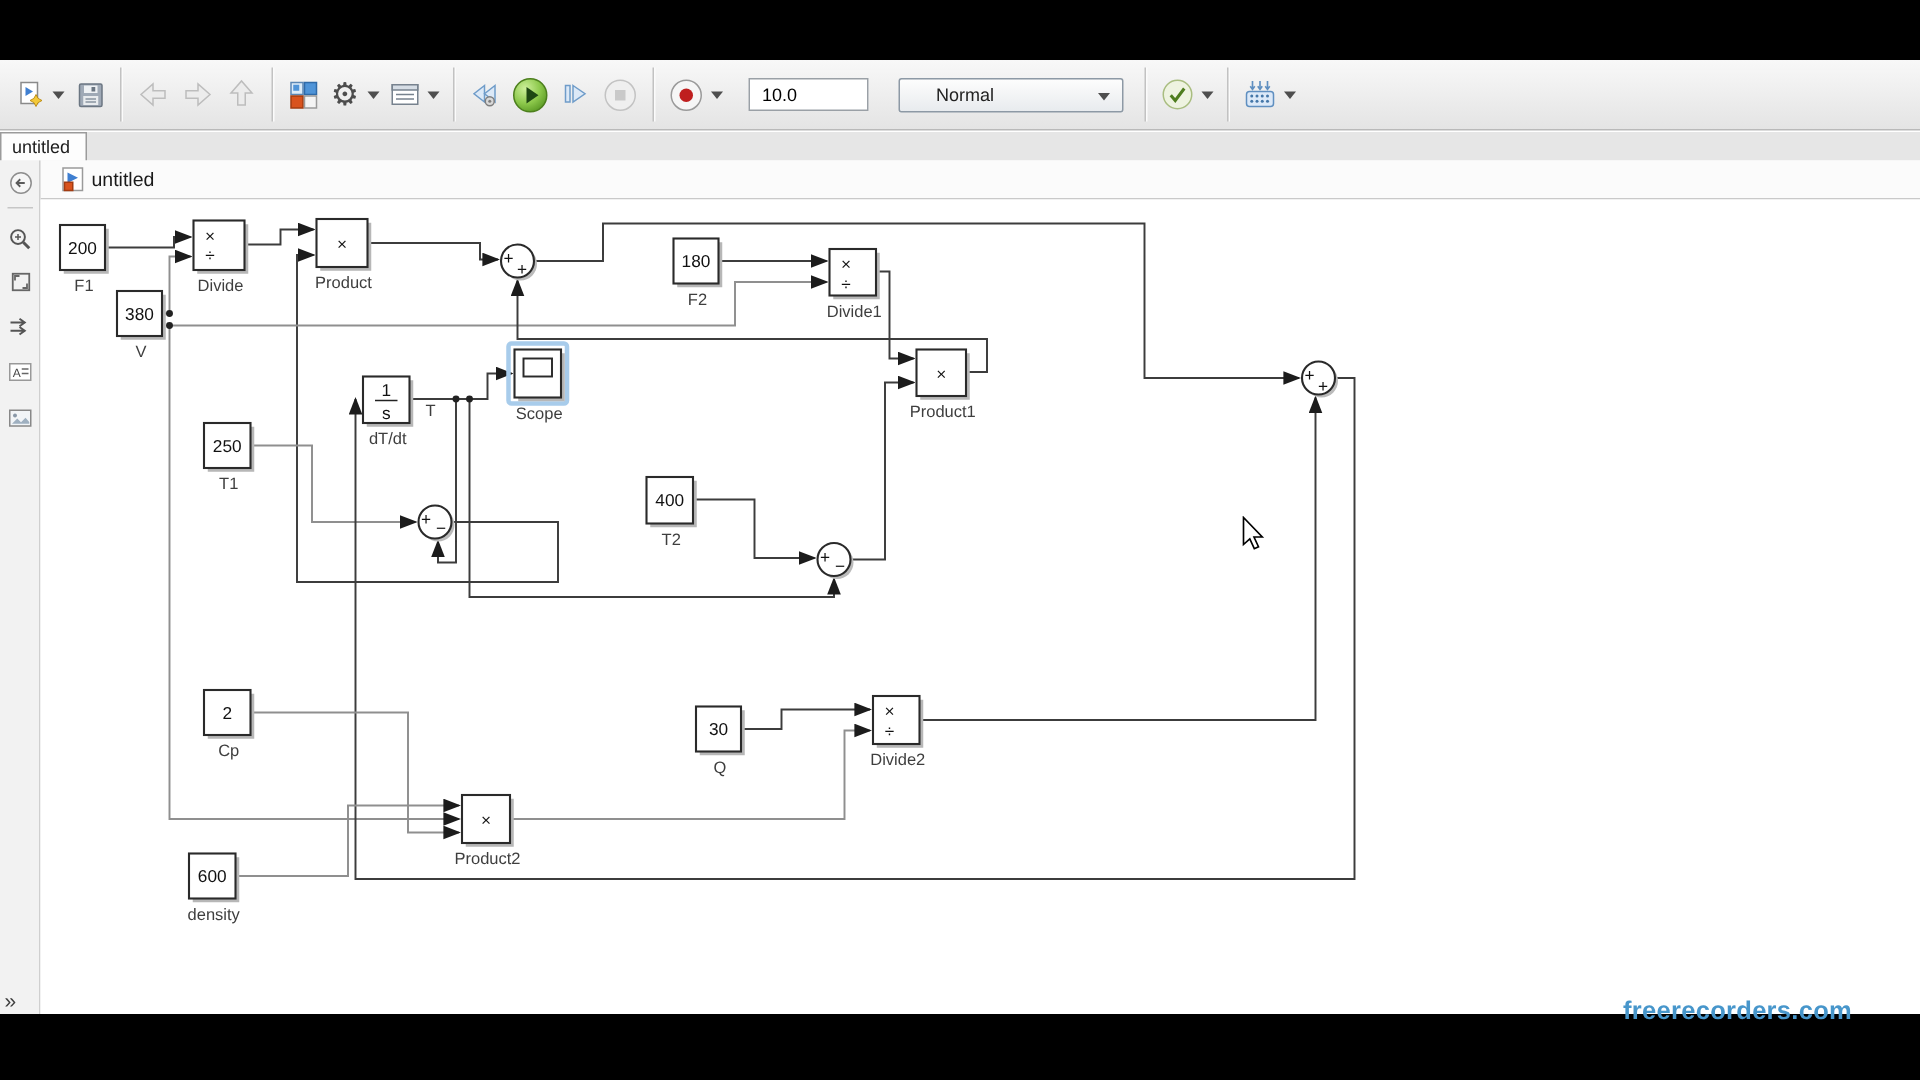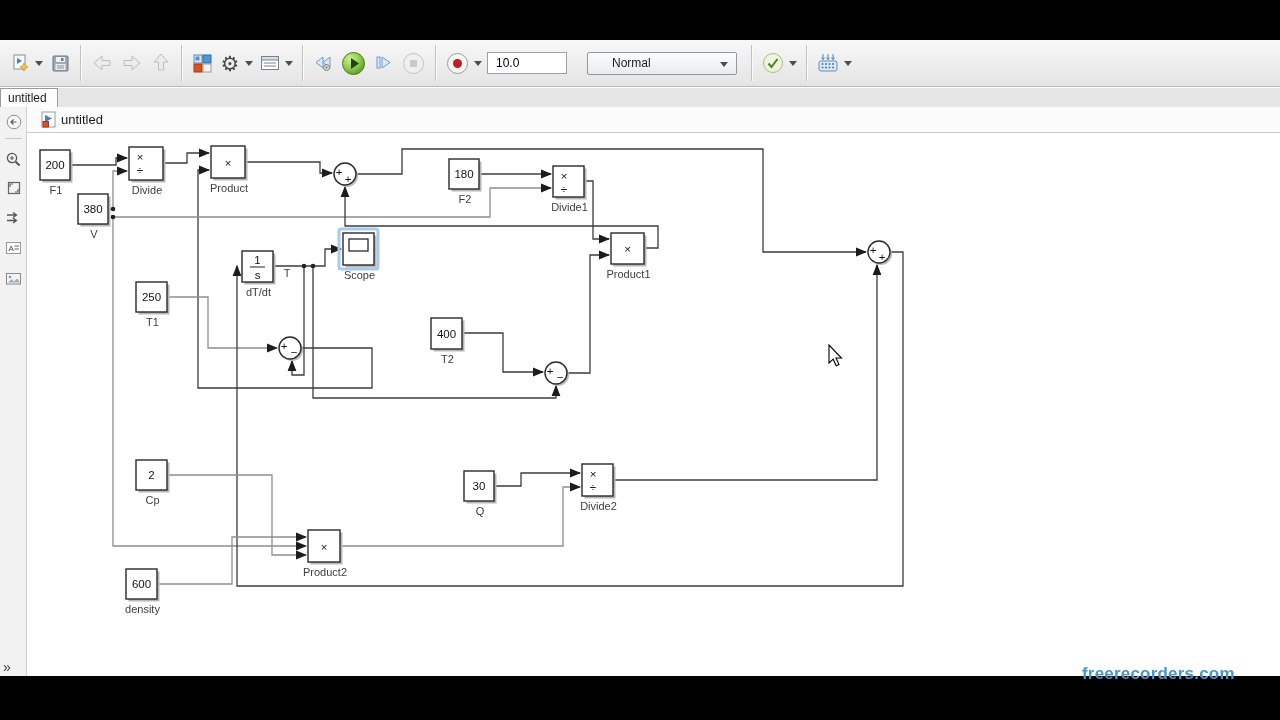--- a/index.html
+++ b/index.html
@@ -12,21 +12,21 @@
   .toolbar{position:absolute;left:0;top:0;width:1280px;height:47px;
            background:linear-gradient(#f8f8f8,#e4e4e4);
            border-bottom:1px solid #b9b9b9;display:flex;align-items:center;padding-left:6px;}
   .tbtn{height:30px;min-width:26px;display:flex;align-items:center;justify-content:center;
         border:1px solid transparent;border-radius:3px;margin:0 1px;padding:0 2px;}
   .sep{width:1px;height:36px;background:#c2c2c2;margin:0 6px;box-shadow:1px 0 0 #fbfbfb;}
   .caret{width:0;height:0;border-left:4px solid transparent;border-right:4px solid transparent;
          border-top:5px solid #4e4e4e;margin:0 3px 0 1px;}
   .gear-glyph{font-size:21px;color:#4c4c4c;line-height:1;}
   .time-input{width:80px;height:22px;border:1px solid #9aa0a6;background:#fff;font-size:12px;
-              padding:0 0 0 8px;margin-left:2px;font-family:"Liberation Sans",sans-serif;}
+              padding:0 0 0 8px;margin-left:14px;font-family:"Liberation Sans",sans-serif;}
   .mode-select{width:150px;height:23px;border:1px solid #8d99a5;border-radius:2px;margin-left:20px;
                background:linear-gradient(#fdfdfd,#e8ebee);display:flex;align-items:center;
                font-size:12px;color:#222;padding-left:24px;position:relative;}
   .mode-select .caret{position:absolute;right:5px;top:9px;}
 
   
   .tabbar{position:absolute;left:0;top:48px;width:1280px;height:19px;background:#e6e6e6;}
   .tab{position:absolute;left:0;top:0;height:19px;min-width:57px;background:#fdfdfd;
        border:1px solid #9b9b9b;border-bottom:none;font-size:12px;color:#1c1c1c;
        display:flex;align-items:center;padding:0 10px 0 7px;}

